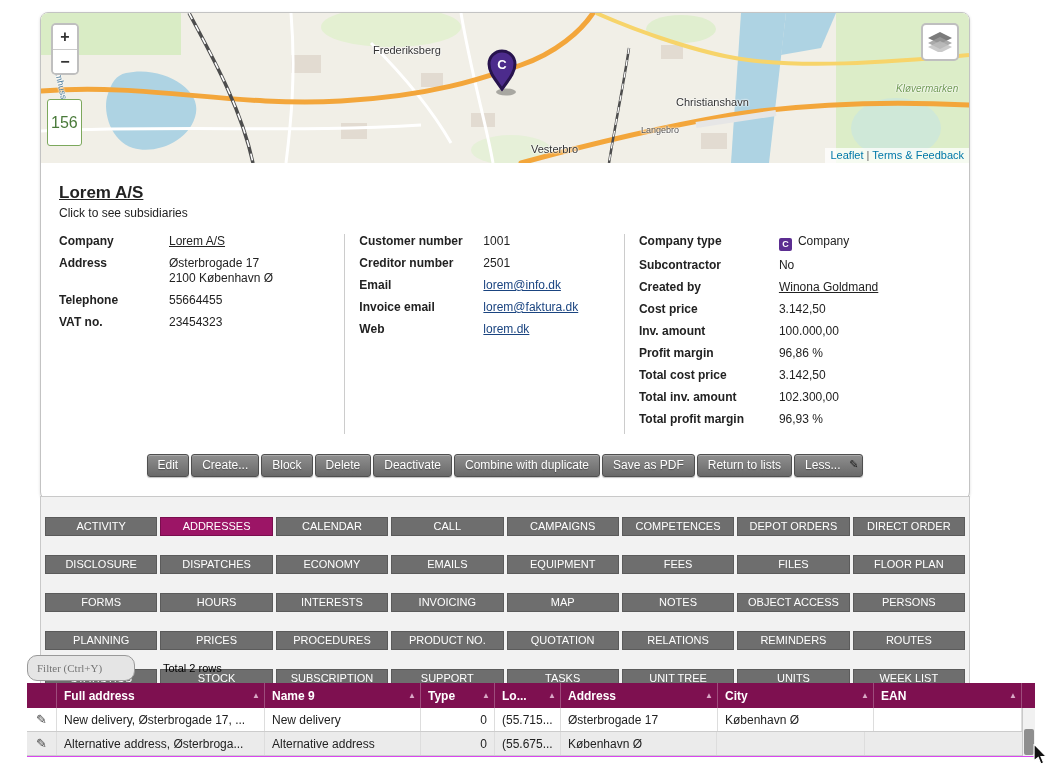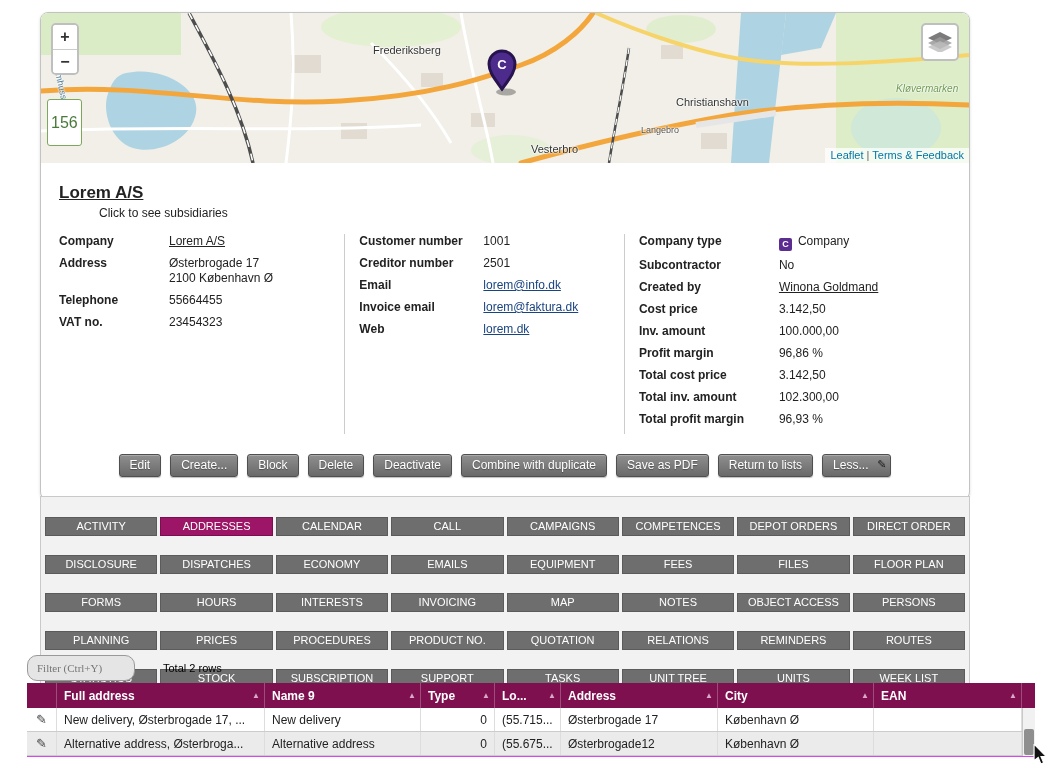--- a/index.html
+++ b/index.html
@@ -30,38 +30,38 @@
                 border:2px solid rgba(0,0,0,.25); border-radius:5px;
                 display:flex; align-items:center; justify-content:center; cursor:pointer; }
   .attribution { position:absolute; right:0; bottom:0; background:rgba(255,255,255,.75);
                  padding:1px 5px 2px; font-size:11px; color:#666; }
   .attribution a { color:#0078A8; text-decoration:none; cursor:pointer; }
 
   
   .company-body { padding:12px 18px 6px; }
   .company-title { display:inline-block; font-size:17px; font-weight:bold; text-decoration:underline;
                    margin:8px 0 3px; cursor:pointer; }
-  .company-sub { font-size:12px; margin-bottom:14px;margin-left:40px; }
+  .company-sub { font-size:12px; margin-bottom:14px; }
   .info-cols { display:flex; }
   .icol { padding-right:12px; }
   .icol1 { width:288px; }
   .icol2 { width:282px; border-left:1px solid #ccc; padding-left:14px; }
   .icol3 { width:330px; border-left:1px solid #ccc; padding-left:14px; }
   .irow { display:flex; margin-bottom:7px; line-height:15px; }
   .ilabel { font-weight:bold; flex:0 0 110px; }
   .icol2 .ilabel { flex-basis:124px; }
   .icol3 .ilabel { flex-basis:140px; }
   .lnk-dark { color:#222; text-decoration:underline; cursor:pointer; }
   .lnk-blue { color:#1a4480; text-decoration:underline; cursor:pointer; }
   .ctype-badge { display:inline-block; width:13px; height:13px; background:#5C2D91; color:#fff;
                  font-size:9px; font-weight:bold; text-align:center; line-height:13px;
                  border-radius:2px; margin-right:6px; vertical-align:-2px; }
 
   
-  .btn-row { display:flex; justify-content:center; gap:9px; padding:20px 0 16px; }
+  .btn-row { display:flex; justify-content:center; gap:2px; padding:20px 0 16px; }
   .btn { background:linear-gradient(#8f8f8f,#696969); border:1px solid #4f4f4f; border-radius:3px;
          color:#fff; font-size:12px; font-family:inherit; padding:3px 10px 4px; cursor:pointer;
          white-space:nowrap; text-shadow:0 1px 1px rgba(0,0,0,.35);
          box-shadow:inset 0 1px 0 rgba(255,255,255,.25), 0 1px 1px rgba(0,0,0,.25); }
   .btn-less { position:relative; padding-right:22px; }
   .pencil-deco { position:absolute; right:4px; top:3px; font-size:11px; color:#1d1d1d; text-shadow:none; }
 
   
   .tabs-panel { position:absolute; left:40px; top:496px; width:930px; background:#f2f2f2;
                 border:1px solid #c9c9c9; padding:4px; }
@@ -392,21 +392,20 @@
       <div class="td c7"></div>
       <div class="td c8"></div>
     </div>
 
     <div class="trow alt">
       <div class="td c0 pencil-cell">✎</div>
       <div class="td c1">Alternative address, Østerbroga...</div>
       <div class="td c2">Alternative address</div>
       <div class="td c3 num">0</div>
       <div class="td c4">(55.675...</div>
-      <div class="td c5">Østerbrogade12</div>
       <div class="td c6">København Ø</div>
       <div class="td c7"></div>
       <div class="td c8"></div>
     </div>
 
     <div class="vscroll">
       <div class="thumb"></div>
     </div>
   </div>
 

